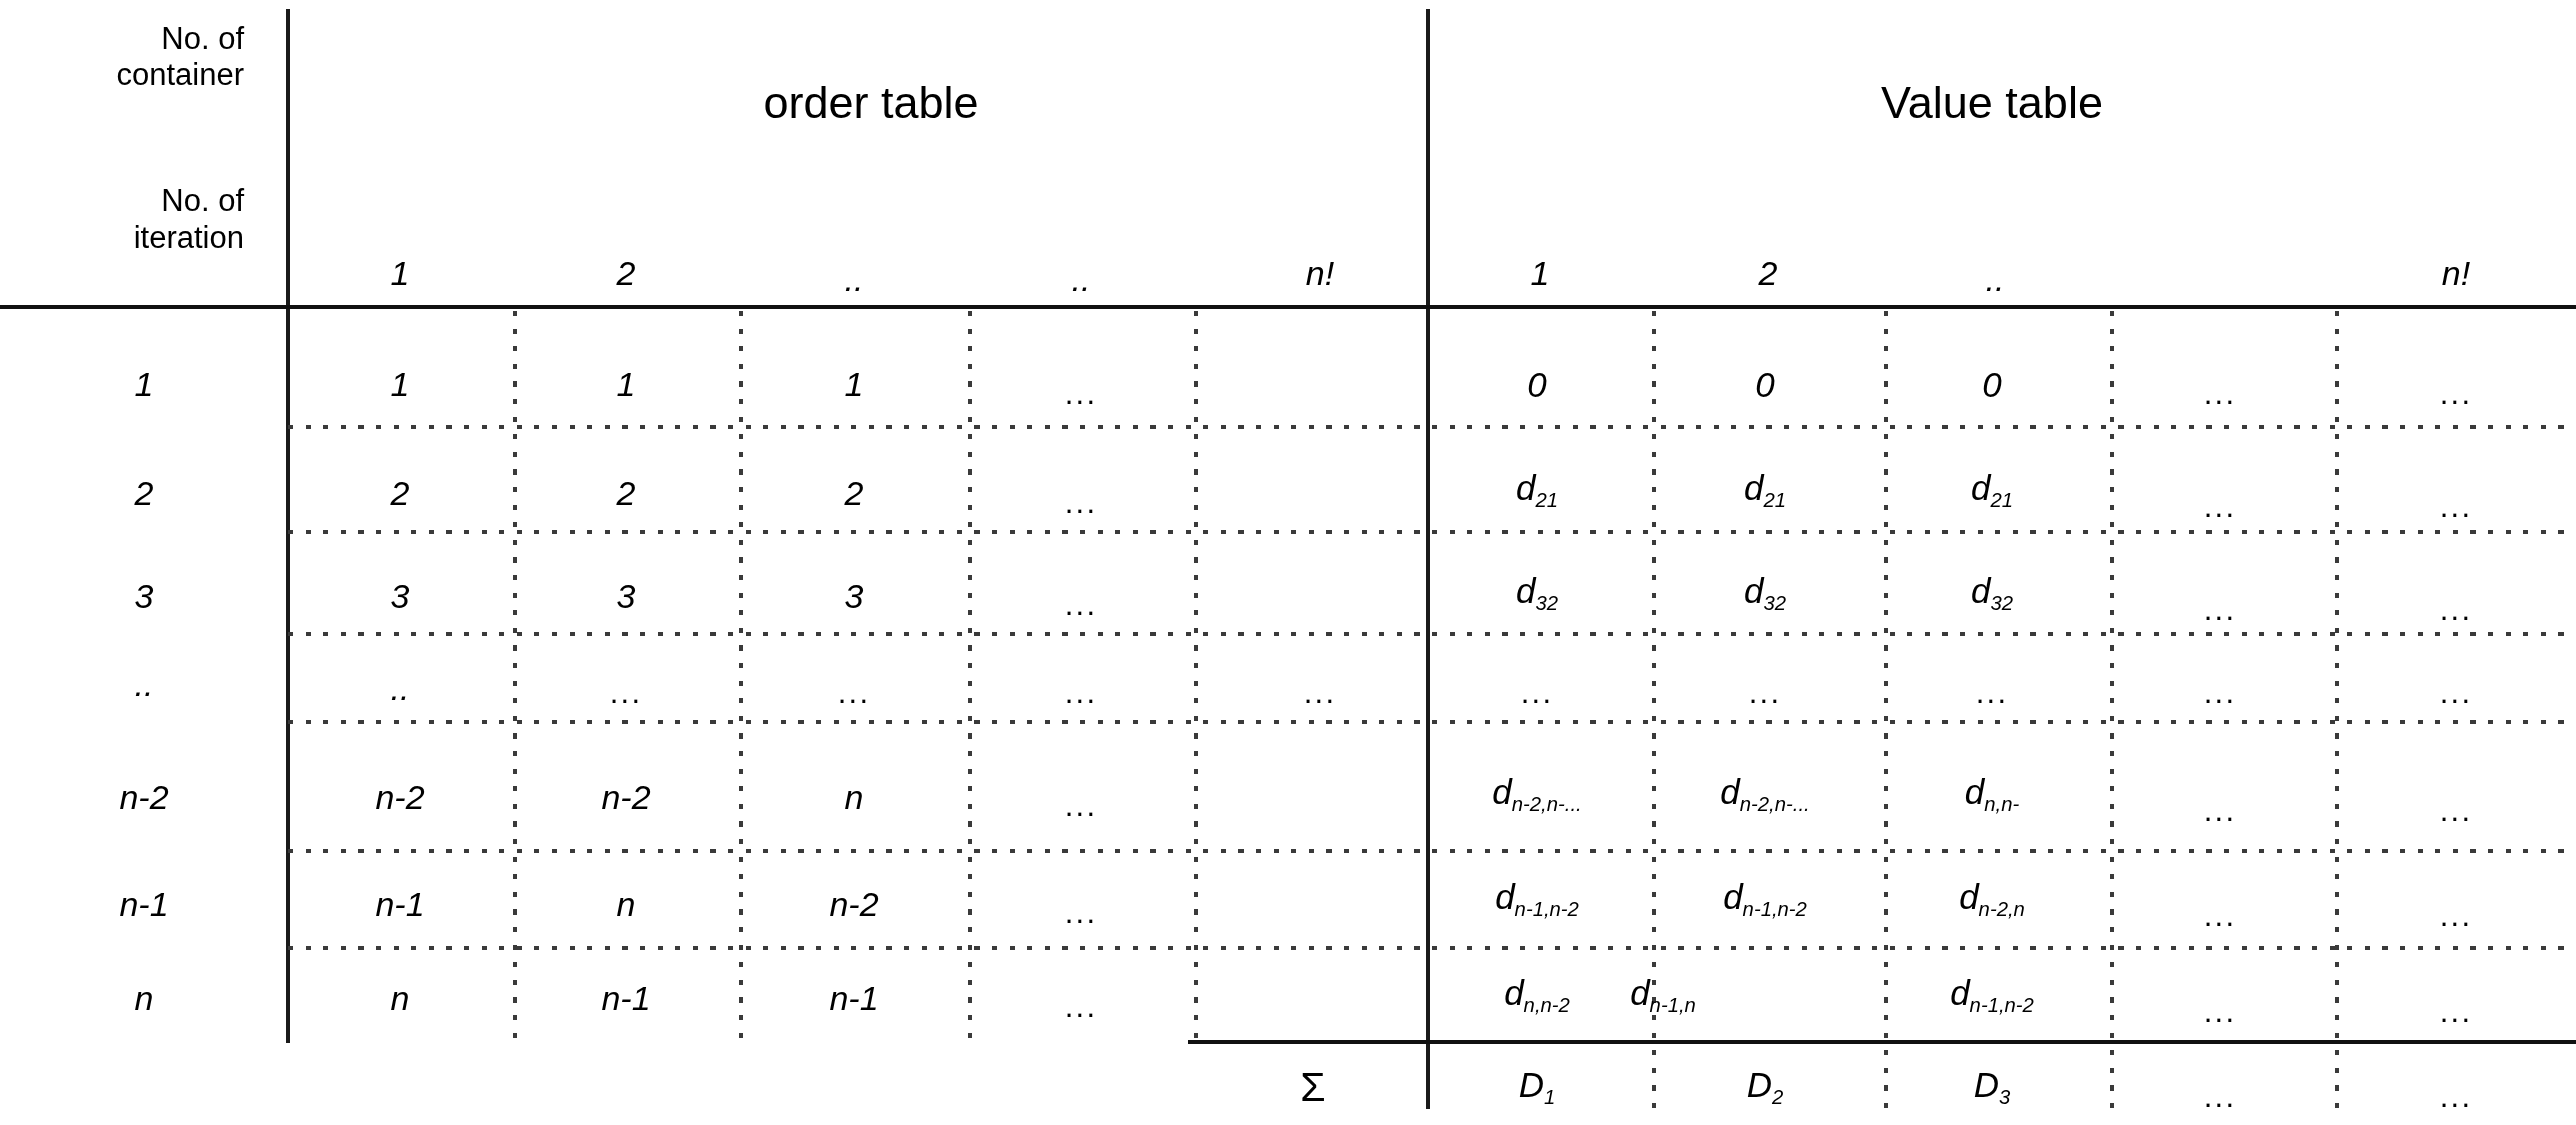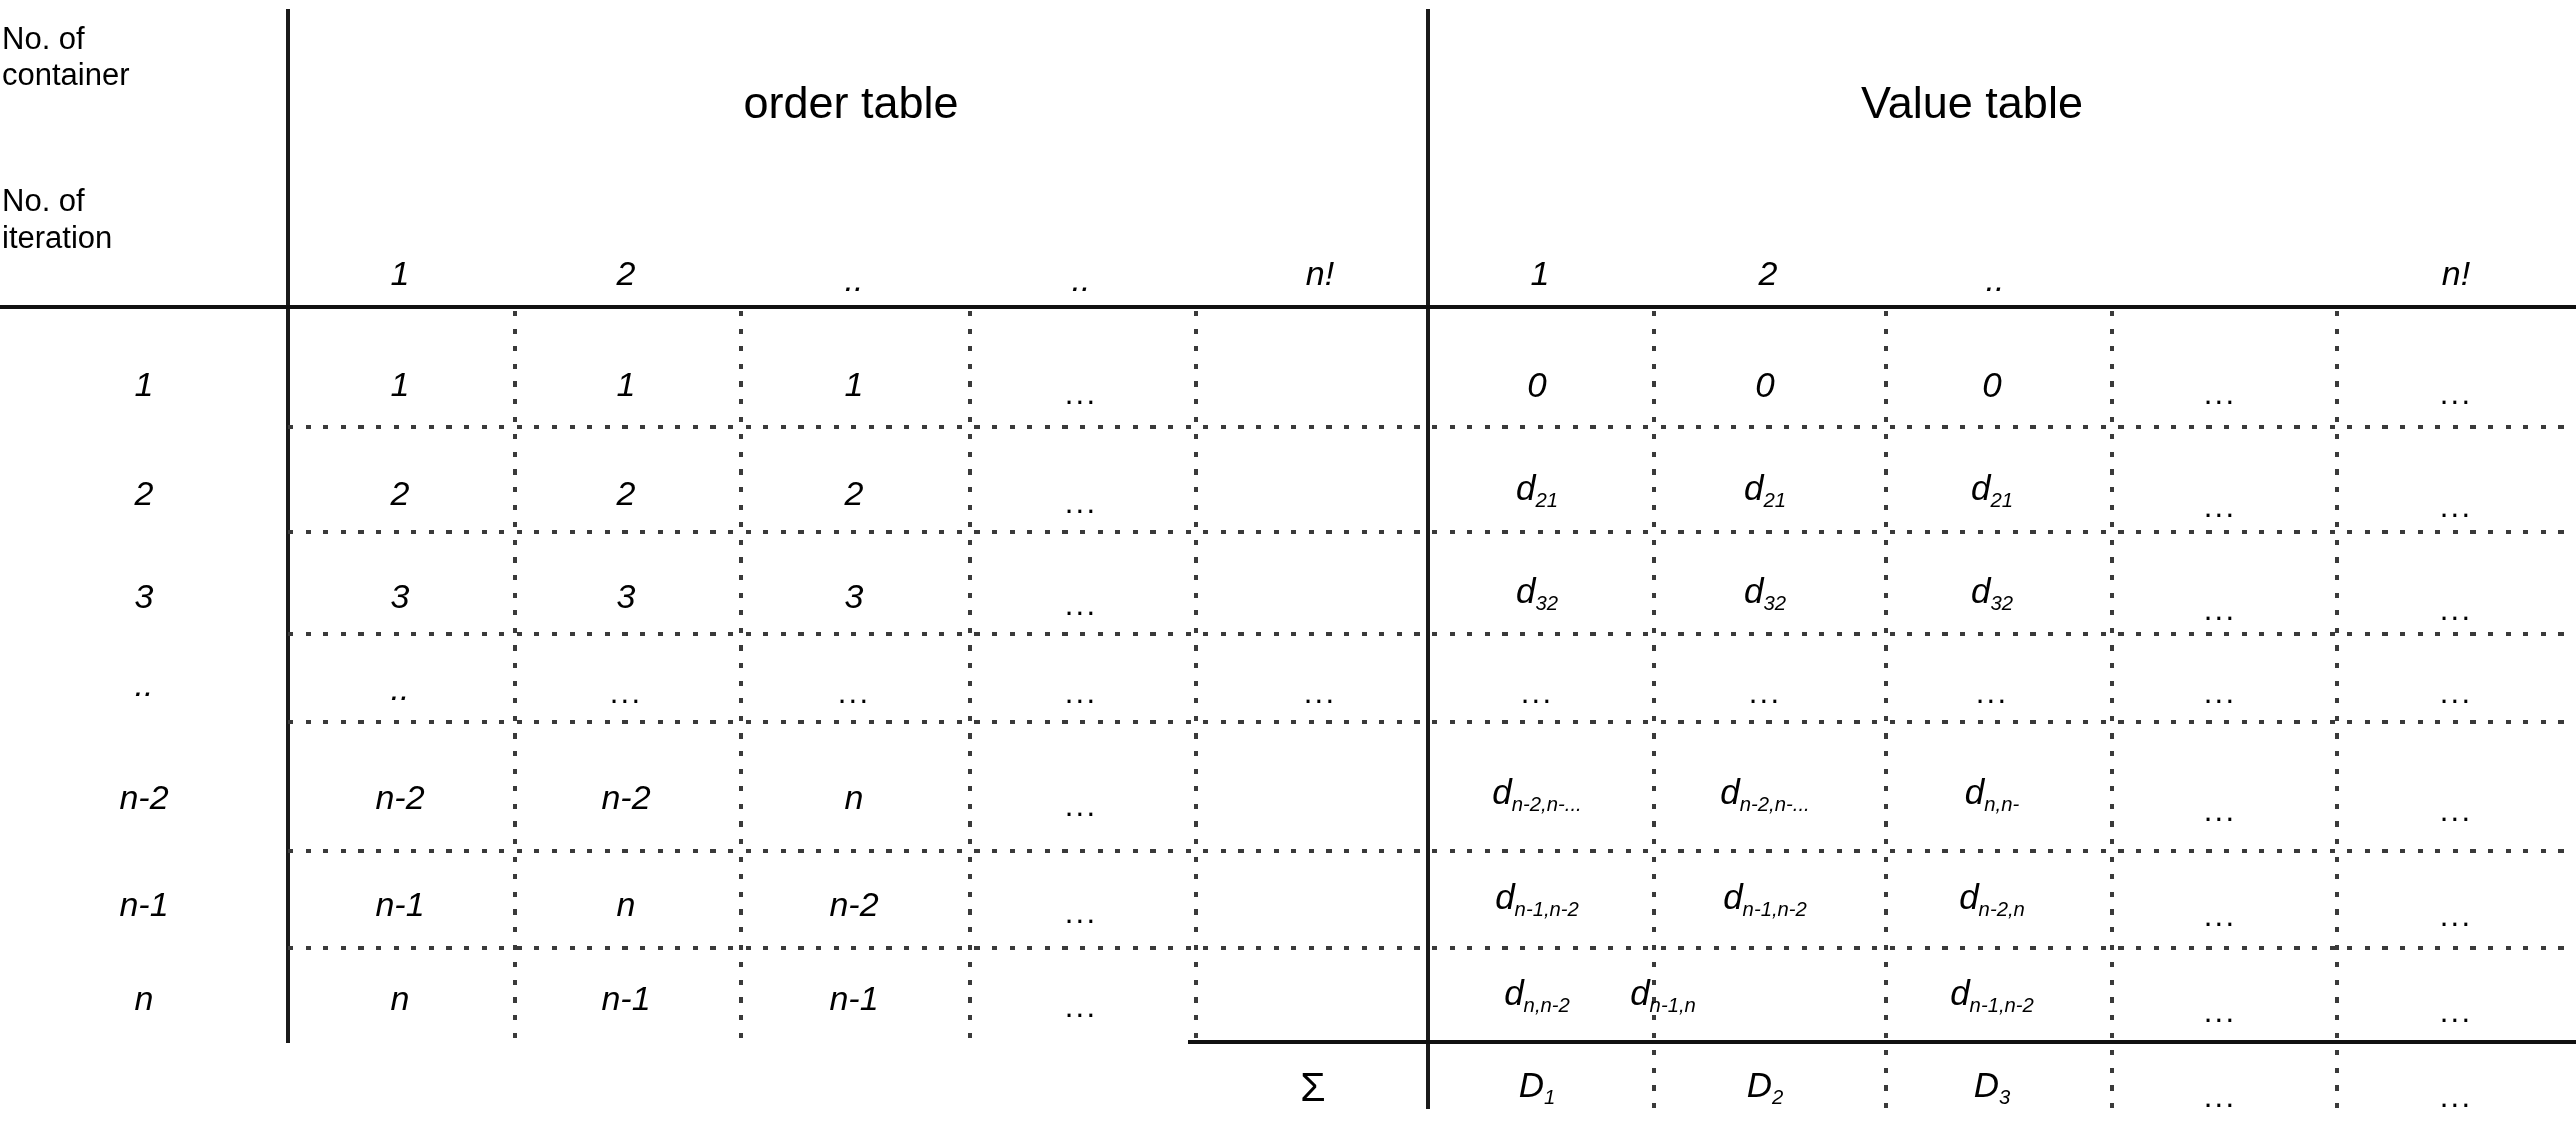--- a/index.html
+++ b/index.html
@@ -29,33 +29,34 @@
     line-height: 1;
     transform: translate(-50%, -50%);
   }
 
   .ital { font-style: italic; }
 
   
   .corner-label {
     position: absolute;
     width: 242px;
-    text-align: left;
+    text-align: right;
     font-size: 31px;
     line-height: 1.18;
     white-space: pre-line;
     transform: translate(-50%, 0);
   }
 
   
   .table-title {
     position: absolute;
     font-size: 45px;
     white-space: nowrap;
     transform: translate(-50%, -50%);
+    margin-left: 20px;
   }
 
   
   .vrule {
     position: absolute;
     width: 3.7px;
     background: #1a1a1a;
   }
   .hrule {
     position: absolute;

